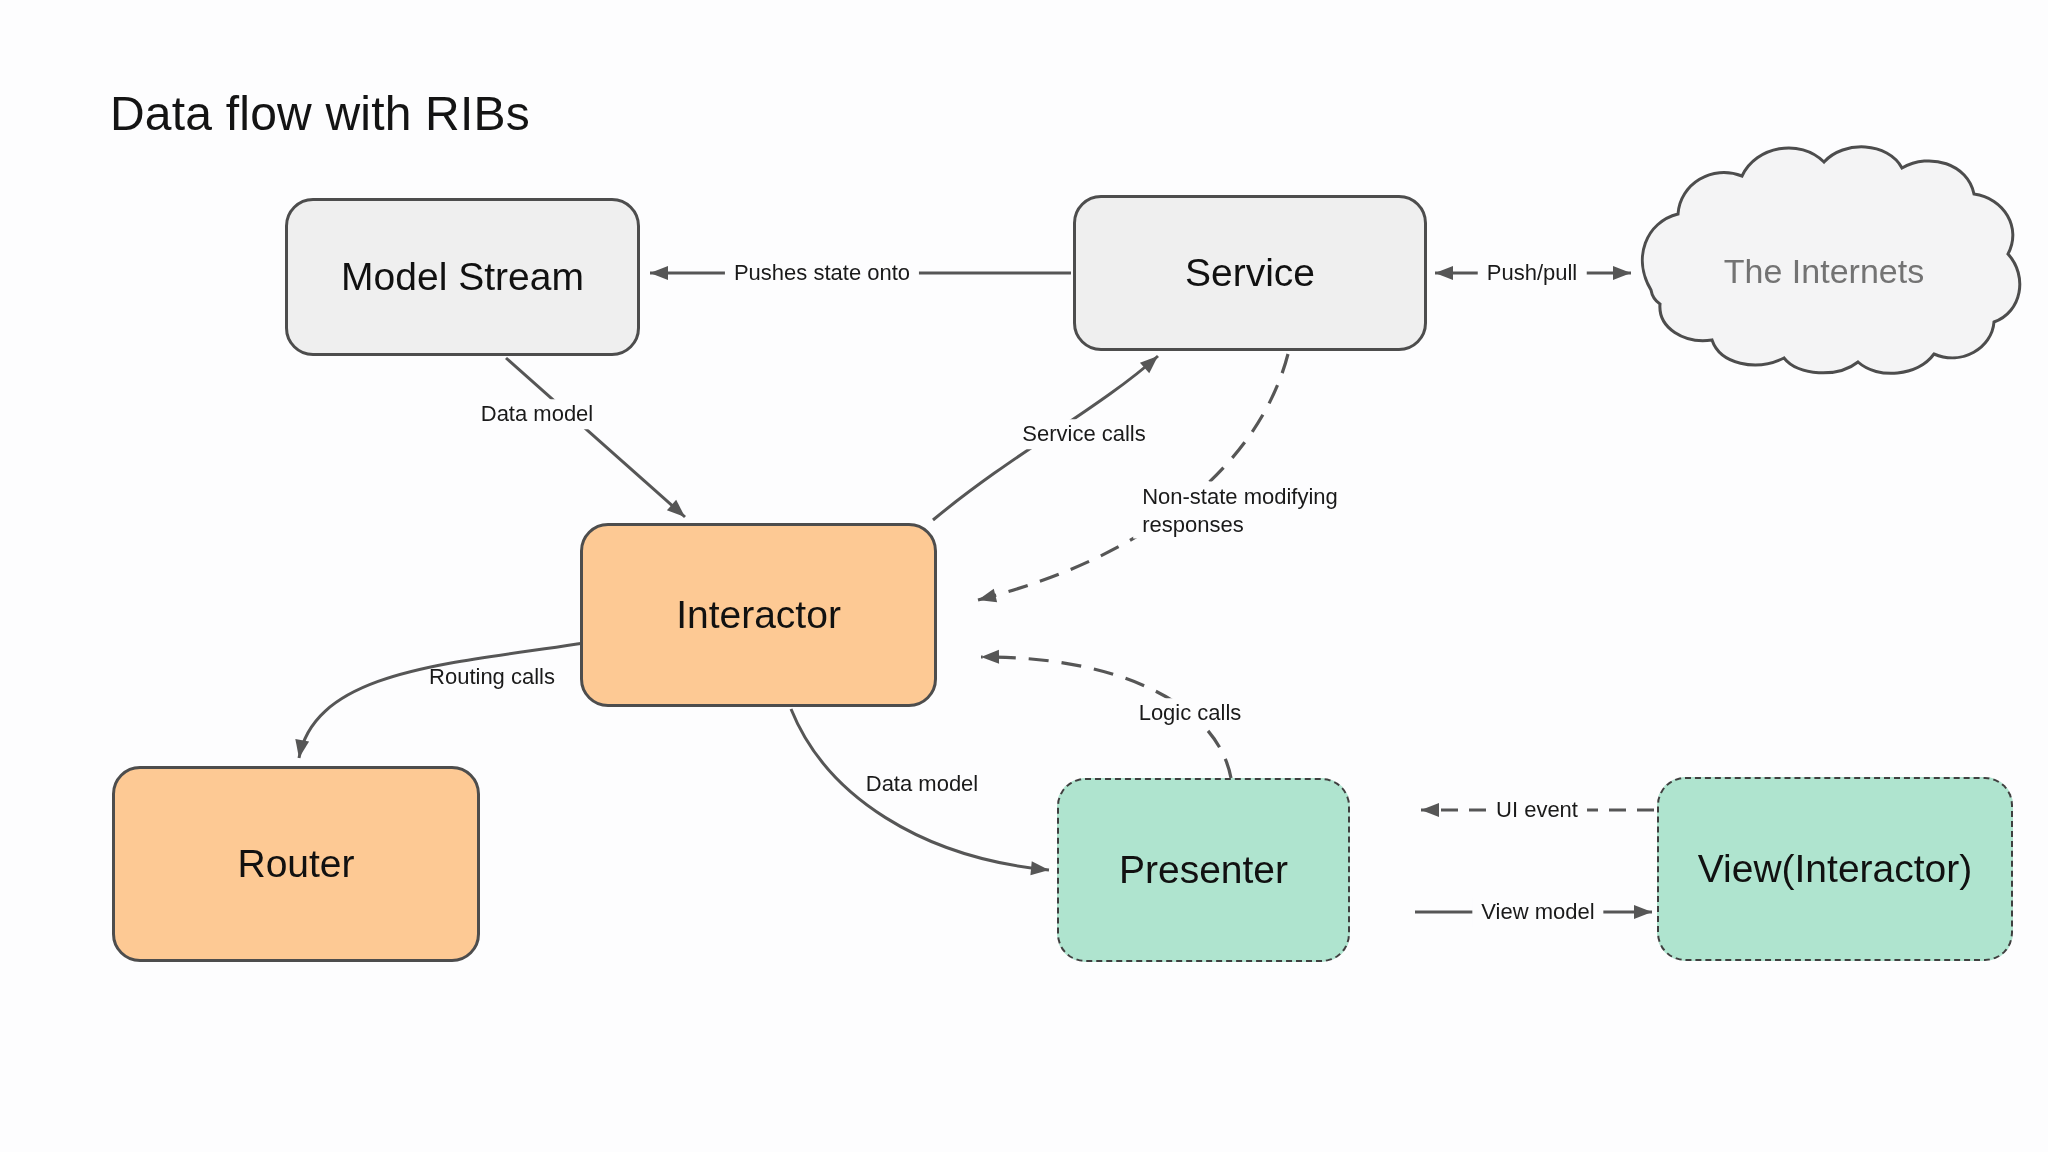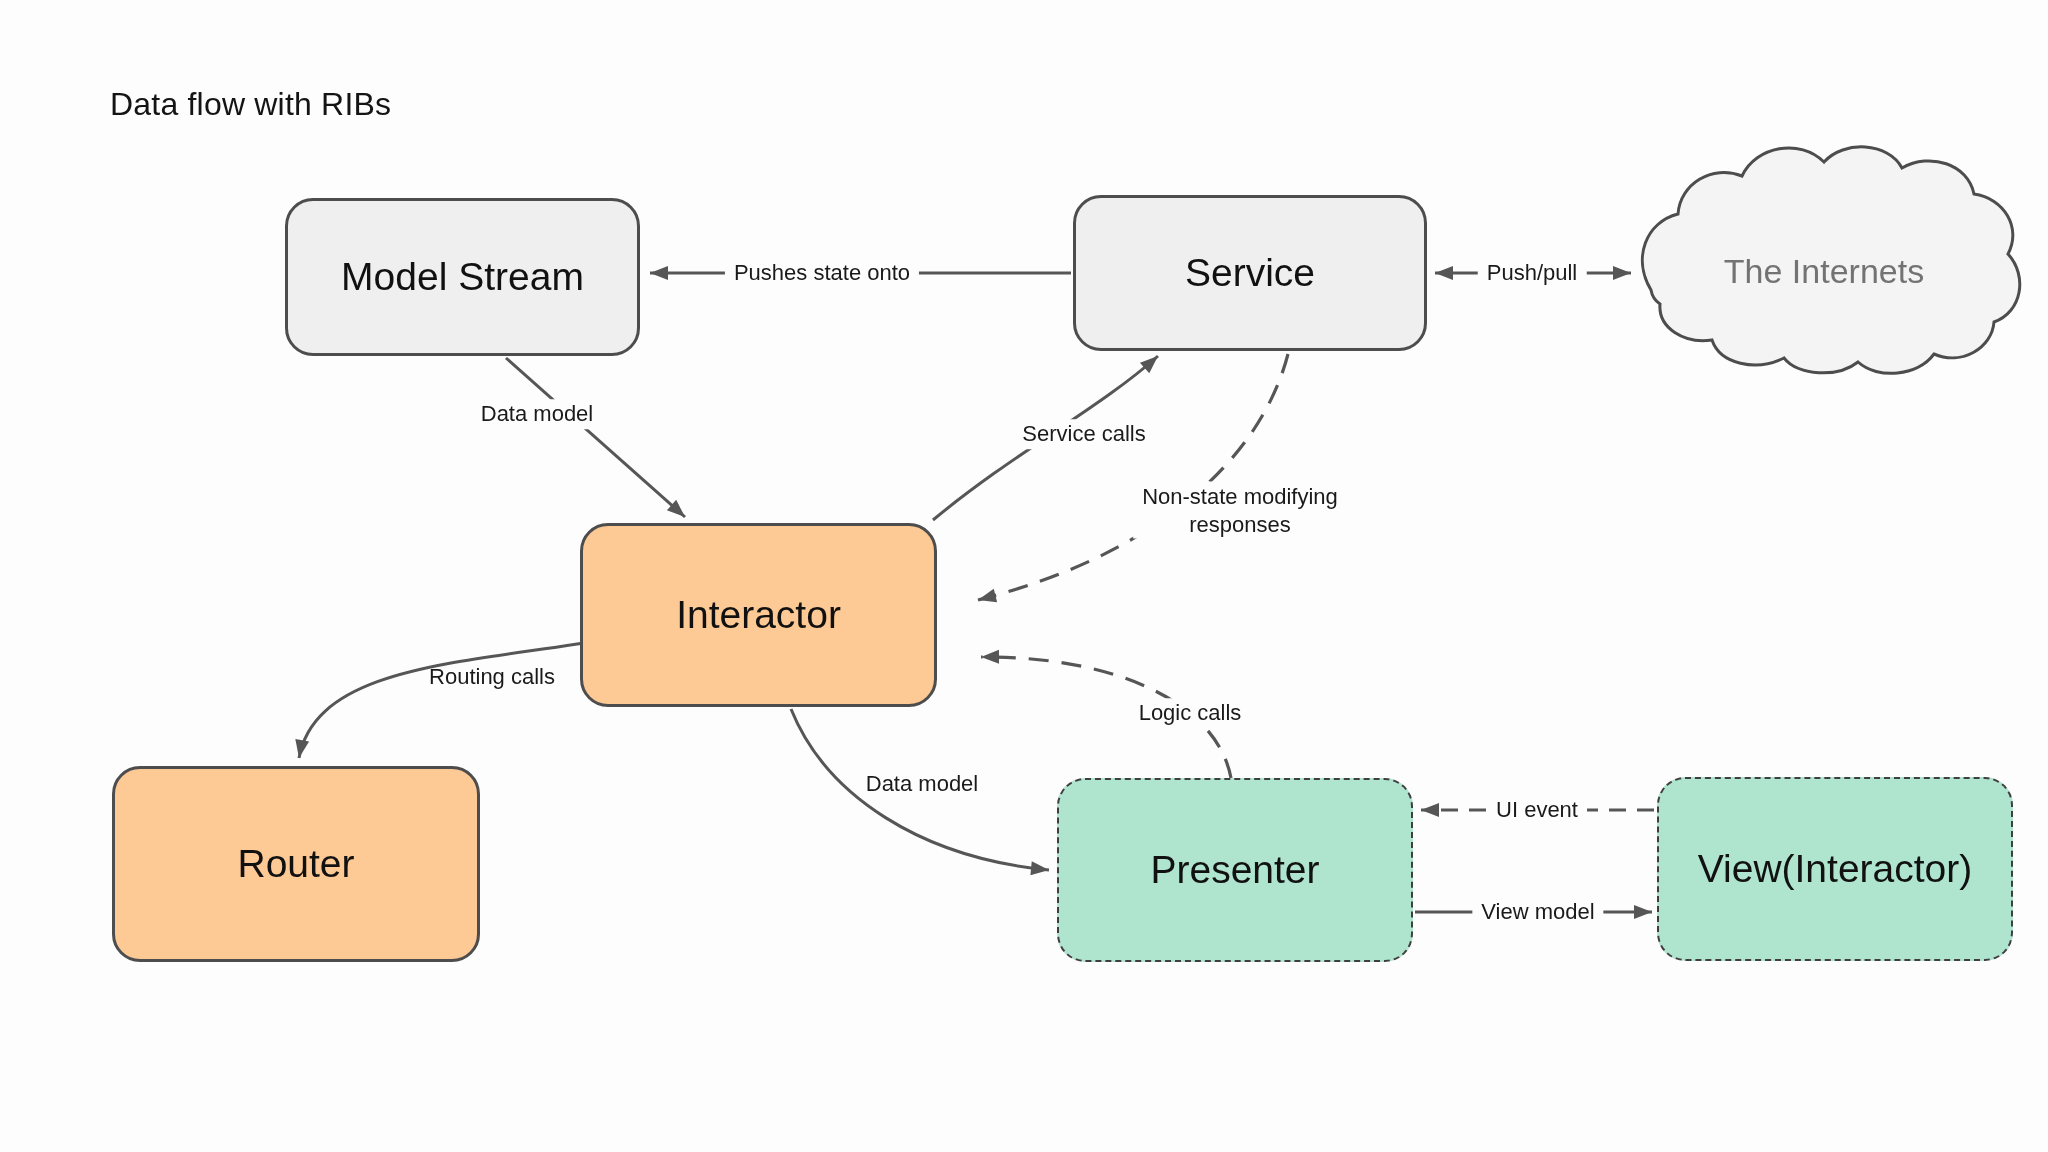--- a/index.html
+++ b/index.html
@@ -7,36 +7,36 @@
     position:relative;
     width:2048px;height:1152px;
     background:#fdfdfe;
     font-family:"Liberation Sans","DejaVu Sans",sans-serif;
     overflow:hidden;
   }
   #edge-layer{position:absolute;left:0;top:0;width:2048px;height:1152px;}
 
   .page-title{
     position:absolute;left:110px;top:86px;
-    font-size:32px;font-weight:500;color:#141414;letter-spacing:.2px;
+    font-size:48px;font-weight:500;color:#141414;letter-spacing:.2px;
   }
 
   .node{
     position:absolute;box-sizing:border-box;
     display:flex;align-items:center;justify-content:center;
     border:3px solid #4d4d4d;border-radius:28px;
     font-size:39px;color:#111;
   }
   .node.gray{background:#efefef;}
   .node.orange{background:#fdc994;}
   .node.teal{background:#afe4cf;border:2.6px dashed #3f3f3f;}
 
   .elabel{
     position:absolute;transform:translate(-50%,-50%);
-    font-size:22px;color:#1a1a1a;white-space:nowrap;text-align:center;
+    font-size:22px;color:#1a1a1a;white-space:nowrap;
     line-height:1.25;
   }
   .elabel.bg{background:#fdfdfe;padding:1px 9px;}
 
   .cloud-label{
     position:absolute;left:1824px;top:271px;transform:translate(-50%,-50%);
     font-size:34px;color:#737373;white-space:nowrap;
   }
 </style>
 </head>
@@ -100,21 +100,21 @@
   <div class="cloud-label">The Internets</div>
 
   <div class="node orange" style="left:580px;top:523px;width:357px;height:184px;">
     <span>Interactor</span>
   </div>
 
   <div class="node orange" style="left:112px;top:766px;width:368px;height:196px;">
     <span>Router</span>
   </div>
 
-  <div class="node teal" style="left:1057px;top:778px;width:356px;height:184px;">
+  <div class="node teal" style="left:1057px;top:778px;width:293px;height:184px;">
     <span>Presenter</span>
   </div>
 
   <div class="node teal" style="left:1657px;top:777px;width:356px;height:184px;">
     <span>View(Interactor)</span>
   </div>
 
   <div class="elabel bg" style="left:822px;top:273px;">Pushes state onto</div>
 
   <div class="elabel bg" style="left:1532px;top:273px;">Push/pull</div>

